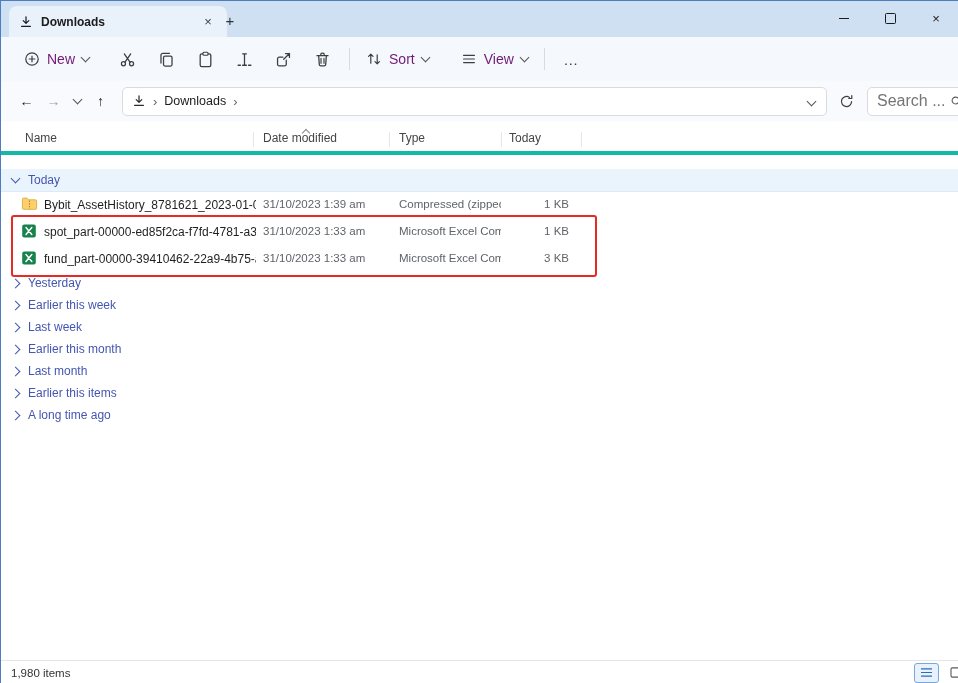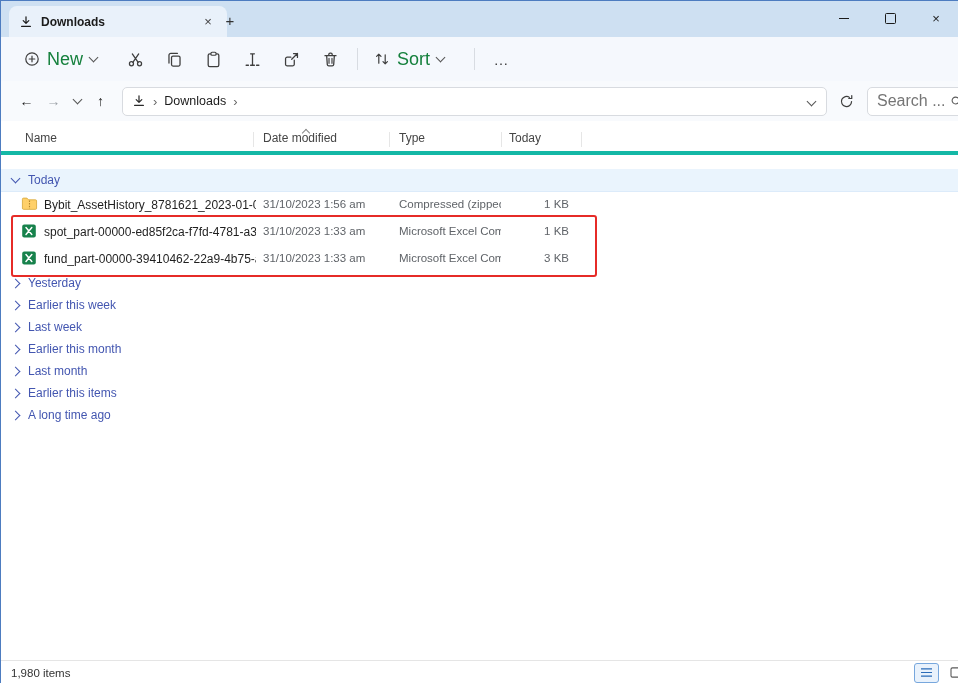--- a/index.html
+++ b/index.html
@@ -15,21 +15,21 @@
   .newtab{position:absolute;left:216px;top:8px;width:26px;height:22px;display:flex;align-items:center;
           justify-content:center;font-size:15px;color:#333;}
   .win-controls{position:absolute;right:0;top:0;height:35px;display:flex;}
   .win-btn{width:46px;height:35px;display:flex;align-items:center;justify-content:center;color:#1b1b1b;font-size:13px;}
   .min-bar{display:block;width:10px;height:1.5px;background:#1b1b1b;}
   .max-box{display:block;width:9px;height:9px;border:1.2px solid #1b1b1b;border-radius:1.5px;}
 
   
   .toolbar{position:absolute;top:36px;left:0;width:100%;height:44px;background:#f5f8fd;border-bottom:1px solid #e4e8ee;
            display:flex;align-items:center;padding:0 14px;}
-  .tb-btn{display:flex;align-items:center;gap:7px;padding:0 9px;height:32px;border-radius:4px;font-size:18px;color:#15803d;}
+  .tb-btn{display:flex;align-items:center;gap:7px;padding:0 9px;height:32px;border-radius:4px;font-size:14px;color:#701a75;}
   .tb-icon-btn{width:39px;height:32px;display:flex;align-items:center;justify-content:center;}
   .tb-divider{width:1px;height:22px;background:#d8dce2;margin:0 7px;}
   .more-dots{font-size:15px;color:#3e3e3e;letter-spacing:1px;}
 
   .chev{display:inline-block;width:6px;height:6px;border-right:1.2px solid #555;border-bottom:1.2px solid #555;}
   .chev.down{transform:rotate(45deg);margin-top:-3px;}
   .chev.right{transform:rotate(-45deg);}
   .chev.up{transform:rotate(-135deg);margin-top:3px;}
   .chev.blue{border-color:#4356b0;}
 
@@ -169,20 +169,29 @@
       <span style="display:flex;">
         <svg width="16" height="16" viewBox="0 0 16 16">
             <path d="M4.8 3.2v9M4.8 3.2 2.6 5.4M4.8 3.2 7 5.4" fill="none" stroke="#3e3e3e" stroke-width="1.2" stroke-linecap="round" stroke-linejoin="round"></path>
             <path d="M11.2 12.8v-9M11.2 12.8 9 10.6M11.2 12.8l2.2-2.2" fill="none" stroke="#3e3e3e" stroke-width="1.2" stroke-linecap="round" stroke-linejoin="round"></path>
           </svg>
       </span>
       <span>Sort</span>
       <span class="chev down"></span>
     </div>
     <div style="width:14px;"></div>
+    <div class="tb-btn">
+      <span style="display:flex;">
+        <svg width="16" height="16" viewBox="0 0 16 16">
+            <path d="M2.6 4.4h10.8M2.6 8h10.8M2.6 11.6h10.8" stroke="#3e3e3e" stroke-width="1.2" stroke-linecap="round"></path>
+          </svg>
+      </span>
+      <span>View</span>
+      <span class="chev down"></span>
+    </div>
     <div class="tb-divider"></div>
     <div class="tb-icon-btn">
       <span class="more-dots">…</span>
     </div>
   </div>
 
   <div class="navbar">
     <div class="nav-arrow">←</div>
     <div class="nav-arrow disabled">→</div>
     <div class="nav-chevbtn">
@@ -244,21 +253,21 @@
       </div>
 
       <div class="file-row" style="top:22px;">
         <span class="file-icon">
           <svg width="17" height="15" viewBox="0 0 18 15">
               <path d="M1.5 3a1.2 1.2 0 0 1 1.2-1.2h3.6L8 3.6h7.3A1.2 1.2 0 0 1 16.5 4.8v7.7a1.2 1.2 0 0 1-1.2 1.2H2.7a1.2 1.2 0 0 1-1.2-1.2z" fill="#ffd06a" stroke="#d8a93c" stroke-width="0.9"></path>
               <path d="M9 4.2v8.6" stroke="#b5872c" stroke-width="1.2" stroke-dasharray="1.6 1.2"></path>
             </svg>
         </span>
         <span class="c-name">Bybit_AssetHistory_8781621_2023-01-01_2023-...</span>
-        <span class="c-date">31/10/2023 1:56 am</span>
+        <span class="c-date">31/10/2023 1:39 am</span>
         <span class="c-type">Compressed (zipped)...</span>
         <span class="c-size">1 KB</span>
       </div>
 
       <div class="file-row" style="top:49px;">
         <span class="file-icon">
           <svg width="16" height="16" viewBox="0 0 16 16">
               <rect x="1.2" y="1.6" width="13.6" height="12.8" rx="2" fill="#17824c"></rect>
               <path d="M5 4.6 10.8 11.4M10.8 4.6 5 11.4" stroke="#fff" stroke-width="1.5" stroke-linecap="round"></path>
             </svg>

